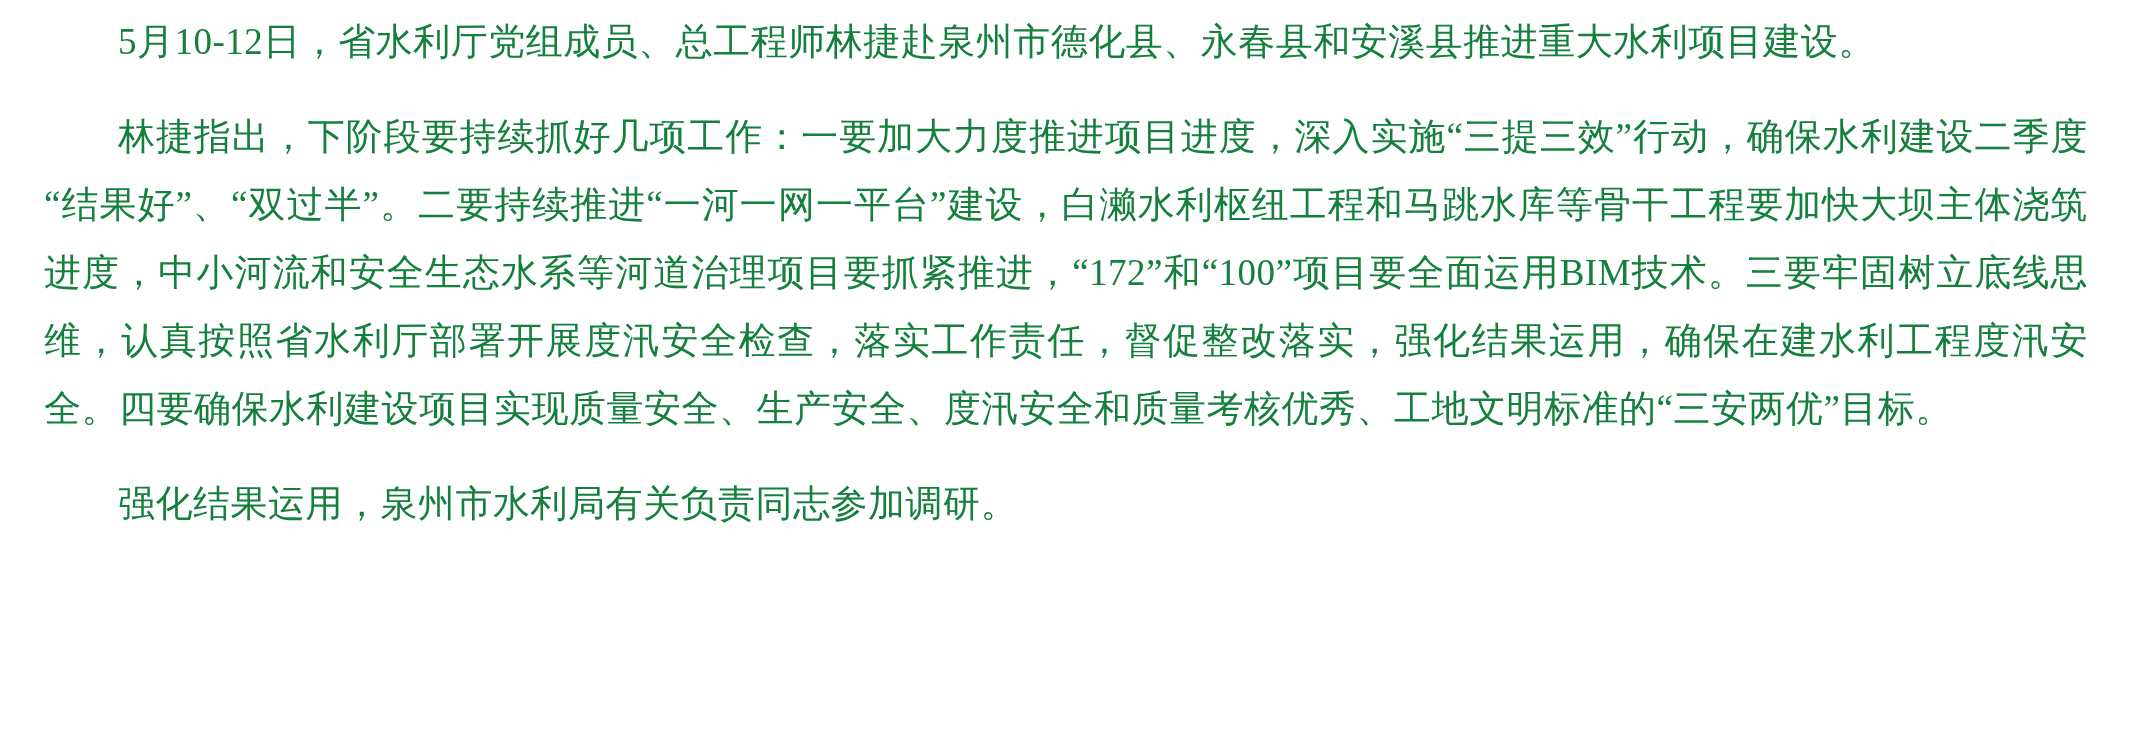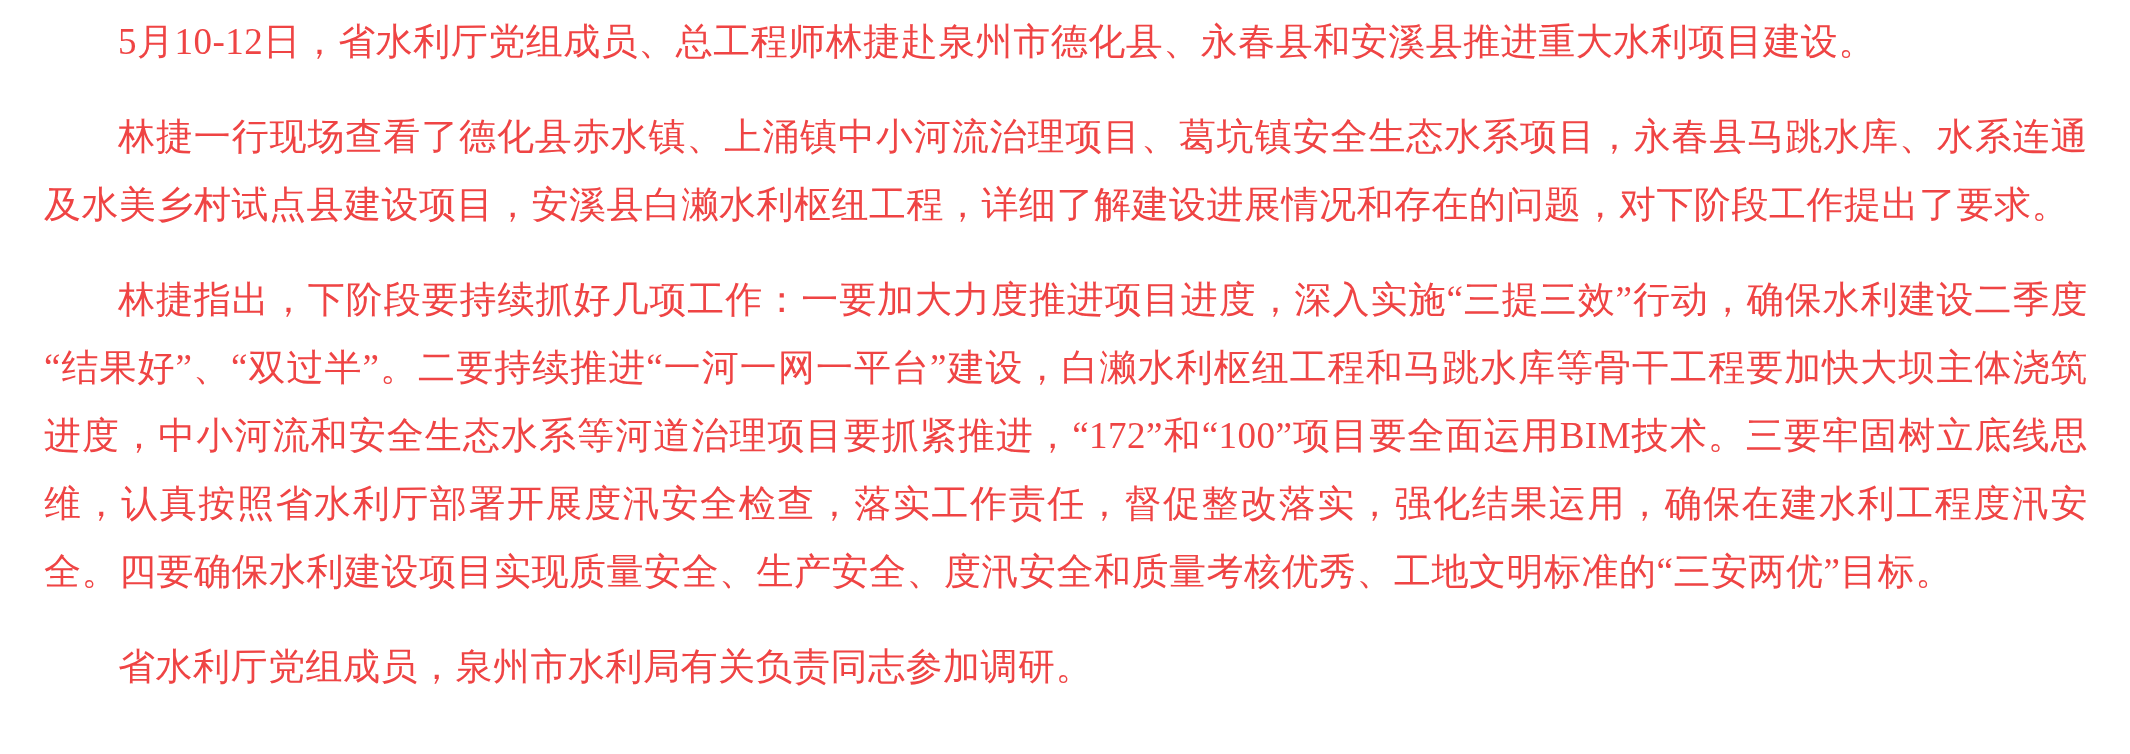--- a/index.html
+++ b/index.html
@@ -10,33 +10,32 @@
   body {
     width: 2130px;
     height: 754px;
     overflow: hidden;
     font-family: "Liberation Serif", "DejaVu Serif", serif;
   }
   .article {
     box-sizing: border-box;
     width: 2130px;
     padding: 8px 42px 0 44px;
-    color: #ef4444;
+    color: #15803d;
   }
   .article p {
     margin: 0 0 27px 0;
     font-size: 37px;
     line-height: 68px;
     text-align: justify;
     text-indent: 2em;
     letter-spacing: 0.5px;
     word-break: break-all;
   }
 </style>
 </head>
 <body>
 
 <div class="article">
   <p>5月10-12日，省水利厅党组成员、总工程师林捷赴泉州市德化县、永春县和安溪县推进重大水利项目建设。</p>
-  <p>林捷一行现场查看了德化县赤水镇、上涌镇中小河流治理项目、葛坑镇安全生态水系项目，永春县马跳水库、水系连通及水美乡村试点县建设项目，安溪县白濑水利枢纽工程，详细了解建设进展情况和存在的问题，对下阶段工作提出了要求。</p>
   <p>林捷指出，下阶段要持续抓好几项工作：一要加大力度推进项目进度，深入实施“三提三效”行动，确保水利建设二季度“结果好”、“双过半”。二要持续推进“一河一网一平台”建设，白濑水利枢纽工程和马跳水库等骨干工程要加快大坝主体浇筑进度，中小河流和安全生态水系等河道治理项目要抓紧推进，“172”和“100”项目要全面运用BIM技术。三要牢固树立底线思维，认真按照省水利厅部署开展度汛安全检查，落实工作责任，督促整改落实，强化结果运用，确保在建水利工程度汛安全。四要确保水利建设项目实现质量安全、生产安全、度汛安全和质量考核优秀、工地文明标准的“三安两优”目标。</p>
-  <p>省水利厅党组成员，泉州市水利局有关负责同志参加调研。</p>
+  <p>强化结果运用，泉州市水利局有关负责同志参加调研。</p>
 </div>
 
 </body></html>

